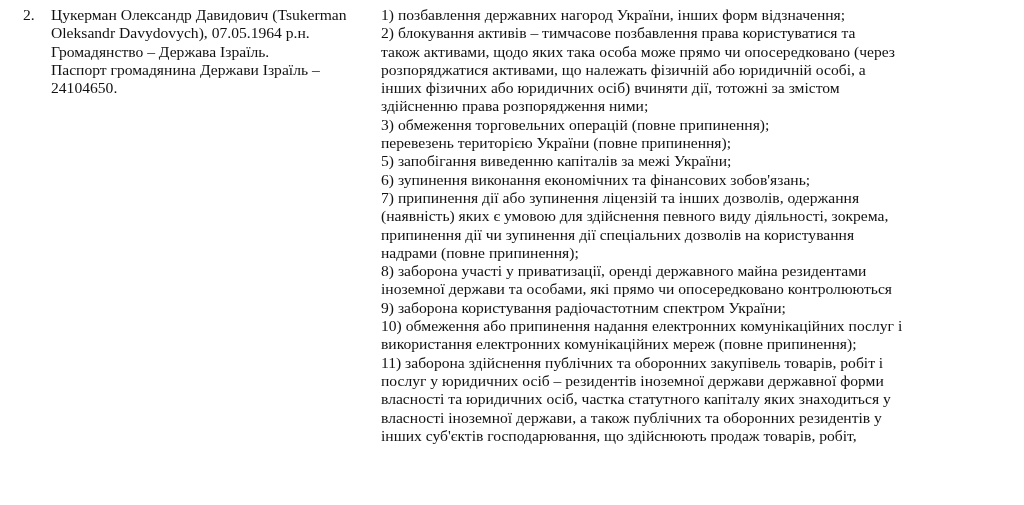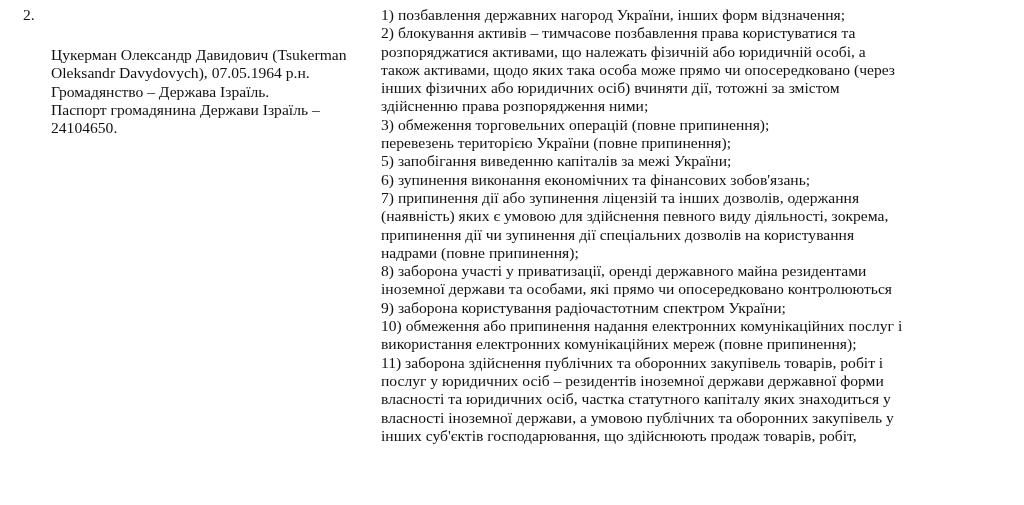--- a/index.html
+++ b/index.html
@@ -3,21 +3,21 @@
   <meta charset="utf-8">
   <style>
     html, body { margin: 0; padding: 0; background: #ffffff; }
     body {
       width: 1024px; height: 505px; overflow: hidden; position: relative;
       font-family: "Liberation Serif", "DejaVu Serif", serif;
       font-size: 15.6px; color: #111111;
     }
     .row { position: absolute; left: 0; top: 0; width: 1024px; height: 505px; }
     .num { position: absolute; left: 23px; top: 6px; line-height: 18.3px; }
-    .person { position: absolute; left: 51px; top: 6px; width: 320px; line-height: 18.3px; margin-top: 40px; }
+    .person { position: absolute; left: 51px; top: 6px; width: 320px; line-height: 18.3px; }
     .person div, .measures div, .term div { white-space: nowrap; }
     .measures { position: absolute; left: 381px; top: 6px; width: 530px; line-height: 18.3px; }
     .term { position: absolute; left: 927px; top: 6px; width: 95px; line-height: 18.3px; }
   </style>
 </head>
 <body>
 
 <div class="row">
   <div class="num">2.</div>
 
@@ -25,37 +25,37 @@
     <div>Цукерман Олександр Давидович (Tsukerman</div>
     <div>Oleksandr Davydovych), 07.05.1964 р.н.</div>
     <div>Громадянство – Держава Ізраїль.</div>
     <div>Паспорт громадянина Держави Ізраїль –</div>
     <div>24104650.</div>
   </div>
 
   <div class="measures">
     <div>1) позбавлення державних нагород України, інших форм відзначення;</div>
     <div>2) блокування активів – тимчасове позбавлення права користуватися та</div>
+    <div>також активами, щодо яких така особа може прямо чи опосередковано (через</div>
     <div>розпоряджатися активами, що належать фізичній або юридичній особі, а</div>
-    <div>також активами, щодо яких така особа може прямо чи опосередковано (через</div>
     <div>інших фізичних або юридичних осіб) вчиняти дії, тотожні за змістом</div>
     <div>здійсненню права розпорядження ними;</div>
     <div>3) обмеження торговельних операцій (повне припинення);</div>
     <div>перевезень територією України (повне припинення);</div>
     <div>5) запобігання виведенню капіталів за межі України;</div>
     <div>6) зупинення виконання економічних та фінансових зобов'язань;</div>
     <div>7) припинення дії або зупинення ліцензій та інших дозволів, одержання</div>
     <div>(наявність) яких є умовою для здійснення певного виду діяльності, зокрема,</div>
     <div>припинення дії чи зупинення дії спеціальних дозволів на користування</div>
     <div>надрами (повне припинення);</div>
     <div>8) заборона участі у приватизації, оренді державного майна резидентами</div>
     <div>іноземної держави та особами, які прямо чи опосередковано контролюються</div>
     <div>9) заборона користування радіочастотним спектром України;</div>
     <div>10) обмеження або припинення надання електронних комунікаційних послуг і</div>
     <div>використання електронних комунікаційних мереж (повне припинення);</div>
     <div>11) заборона здійснення публічних та оборонних закупівель товарів, робіт і</div>
     <div>послуг у юридичних осіб – резидентів іноземної держави державної форми</div>
     <div>власності та юридичних осіб, частка статутного капіталу яких знаходиться у</div>
-    <div>власності іноземної держави, а умовою публічних та оборонних закупівель у</div>
+    <div>власності іноземної держави, а також публічних та оборонних резидентів у</div>
     <div>інших суб'єктів господарювання, що здійснюють продаж товарів, робіт,</div>
   </div>
 
 </div>
 
 </body></html>

